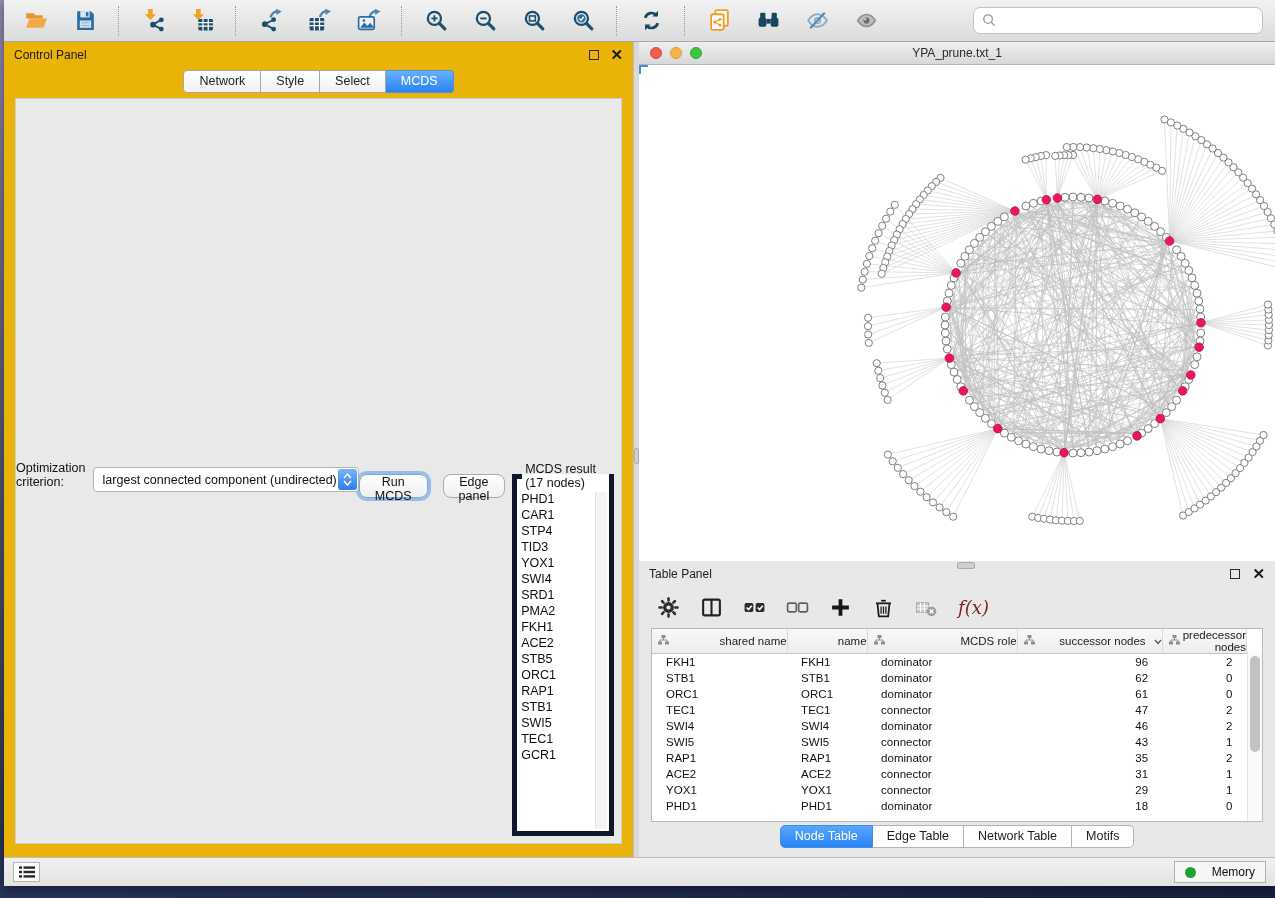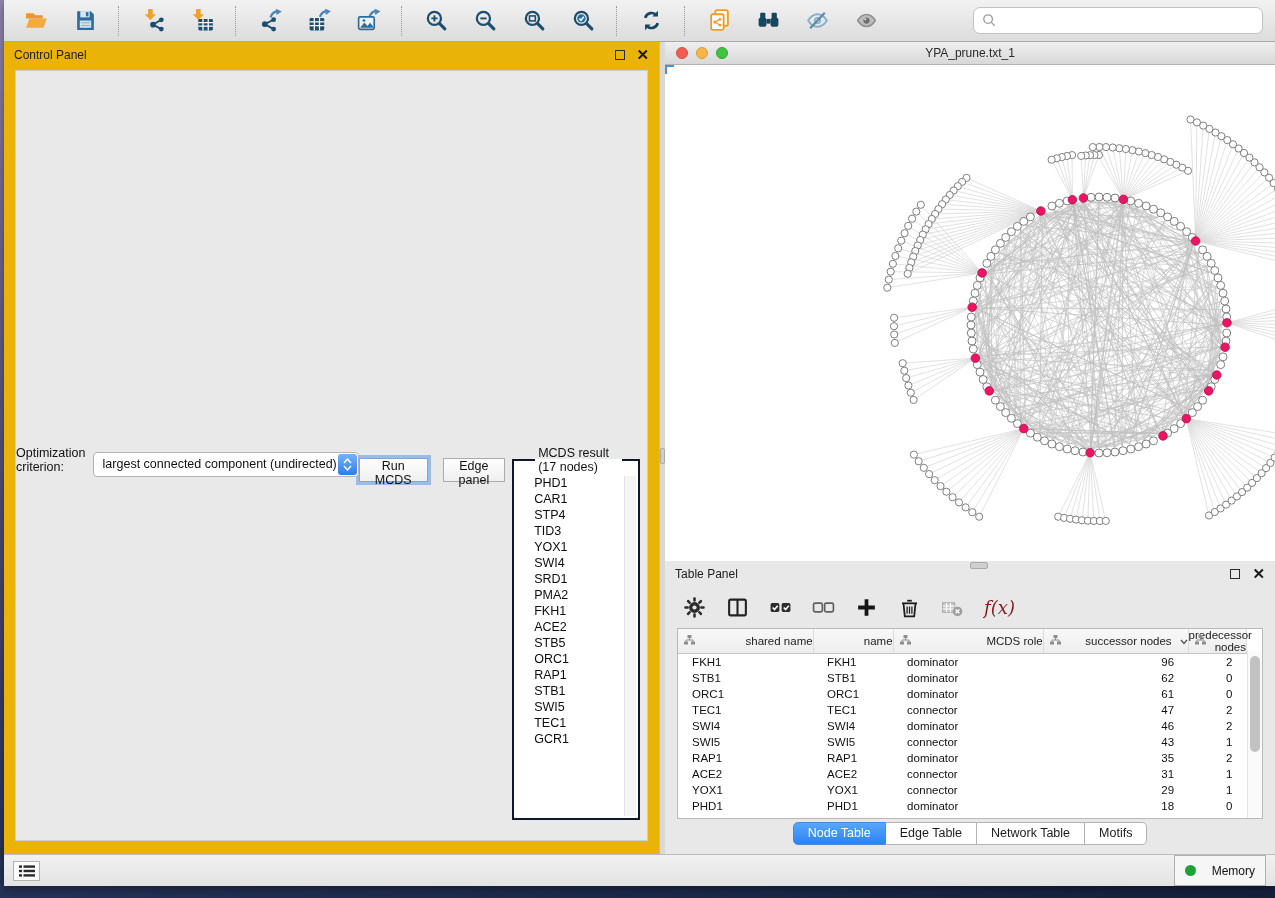--- a/index.html
+++ b/index.html
@@ -42,23 +42,23 @@
   .cptab{height:21px;line-height:21px;padding:0 15px;font-size:12.5px;color:#222;background:linear-gradient(#ffffff,#f1f1f1);border:1px solid #a6a6a6;border-left:none;}
   .cptab:first-child{border-left:1px solid #a6a6a6;border-radius:4px 0 0 4px;}
   .cptab:last-child{border-radius:0 4px 4px 0;}
   .cptab.active{background:linear-gradient(#67b0fd,#2a82f5);color:#fff;border-color:#4d92e0;}
   .cp-inset{flex:1;margin:3px 11px 13px;border:1px solid #cdcdcd;background:#e9e9e9;display:flex;flex-direction:row;align-items:center;padding-top:17px;min-height:0;}
   .opt-label{font-size:12.5px;color:#111;margin-bottom:9px;}
   .dropdown{width:314px;height:23px;background:#fff;border:1px solid #b3b3b3;border-radius:4px;display:flex;align-items:center;position:relative;}
   .dropdown .dval{flex:1;font-size:12.5px;color:#111;padding-left:9px;white-space:nowrap;}
   .dropdown .stepper{width:19px;height:21px;margin:0 1px;border-radius:3px;background:linear-gradient(#74b4fd,#2e7de6);display:flex;flex-direction:column;align-items:center;justify-content:center;gap:1px;}
   .btn-row{display:flex;gap:15px;margin-top:12px;}
-  .cbtn{height:24px;padding:0 15px;font-size:12.5px;color:#111;background:linear-gradient(#ffffff,#efefef);border:1px solid #ababab;border-radius:0;font-family:"Liberation Sans",sans-serif;}
+  .cbtn{height:24px;padding:0 15px;font-size:12.5px;color:#111;background:linear-gradient(#ffffff,#efefef);border:1px solid #ababab;border-radius:8px;font-family:"Liberation Sans",sans-serif;}
   .cbtn.focused{box-shadow:0 0 0 3px rgba(110,165,235,.65);border-color:#7aa8d8;}
-  .result-group{align-self:stretch;height:374px;margin:auto 7px 20px;border:2px solid #0f172a;background:#fff;position:relative;padding:1px 16px;box-sizing:border-box;}
+  .result-group{align-self:stretch;height:374px;margin:auto 7px 7px;border:5px solid #0f172a;background:#fff;position:relative;padding:1px 0;box-sizing:border-box;}
   .result-group legend{font-size:12.5px;color:#111;margin-left:5px;padding:0 3px;}
   .result-list{font-size:12.5px;line-height:16px;color:#0d0d0d;padding-left:4px;}
   .list-scroll{position:absolute;right:2px;top:2px;bottom:2px;width:11px;background:#f4f4f4;border-left:1px solid #e2e2e2;}
   
   .network-view{flex:0 0 519px;display:flex;flex-direction:column;min-height:0;}
   .net-titlebar{flex:0 0 22px;background:linear-gradient(#efefef,#d8d8d8);border-bottom:1px solid #b2b2b2;display:flex;align-items:center;justify-content:center;font-size:12px;color:#2a2a2a;position:relative;}
   .lights{position:absolute;left:11px;top:5px;display:flex;gap:8px;}
   .light{width:12px;height:12px;border-radius:50%;box-sizing:border-box;}
   .light.red{background:#f45c51;border:1px solid #d94b41;}
   .light.yellow{background:#f6b547;border:1px solid #d99b33;}
@@ -83,21 +83,21 @@
   .t-scroll{position:absolute;right:0;top:22px;bottom:0;width:14px;background:#fafafa;border-left:1px solid #e3e3e3;}
   .t-thumb{position:absolute;left:2px;right:2px;top:5px;height:96px;background:#c2c2c2;border-radius:6px;}
   .bottom-tabs{flex:0 0 32px;display:flex;justify-content:center;align-items:flex-start;padding-top:3px;}
   .btab{height:21px;line-height:21px;padding:0 14px;font-size:12.5px;color:#1b1b1b;background:#fff;border:1px solid #b3b3b3;border-left:none;}
   .btab:first-child{border-left:1px solid #b3b3b3;border-radius:5px 0 0 5px;}
   .btab:last-child{border-radius:0 5px 5px 0;}
   .btab.active{background:linear-gradient(#58a7fc,#2a83f6);color:#fff;border-color:#3f8de0;}
   
   .status-bar{flex:0 0 28px;display:flex;align-items:center;padding:0 9px;background:linear-gradient(#f1f1f1,#e3e3e3);border-top:1px solid #bcbcbc;}
   .list-btn{width:27px;height:20px;border:1px solid #b3b3b3;background:#fbfbfb;display:flex;align-items:center;justify-content:center;padding:0;}
-  .memory-btn{margin-left:auto;height:31px;border:1px solid #b0b0b0;background:#f6f6f6;display:flex;align-items:center;gap:16px;padding:0 10px;font-size:12px;color:#111;font-family:"Liberation Sans",sans-serif;}
+  .memory-btn{margin-left:auto;height:22px;border:1px solid #b0b0b0;background:#f6f6f6;display:flex;align-items:center;gap:16px;padding:0 10px;font-size:12px;color:#111;font-family:"Liberation Sans",sans-serif;}
   .memory-dot{width:11px;height:11px;border-radius:50%;}
 </style>
 </head>
 <body>
 
 <div class="window">
 
   <div class="toolbar">
     <button class="tbtn">
         <svg viewBox="0 0 24 24">
@@ -254,20 +254,26 @@
   </div>
 
   <div class="main">
 
     <div class="control-panel">
       <div class="panel-title-row">
         <span class="ptitle">Control Panel</span>
         <span class="float-box"></span>
         <span class="close-x">✕</span>
       </div>
+      <div class="tabs-row">
+          <span class="cptab">Network</span>
+          <span class="cptab">Style</span>
+          <span class="cptab">Select</span>
+          <span class="cptab active">MCDS</span>
+        </div>
       <div class="cp-inset">
         <div class="opt-label">Optimization criterion:</div>
         <div class="dropdown">
           <span class="dval">largest connected component (undirected)</span>
           <span class="stepper">
             <svg width="9" height="6">
                 <path d="M1 5l3.5-4L8 5" fill="none" stroke="#fff" stroke-width="1.5"></path>
               </svg>
             <svg width="9" height="6">
                 <path d="M1 1l3.5 4L8 1" fill="none" stroke="#fff" stroke-width="1.5"></path>

